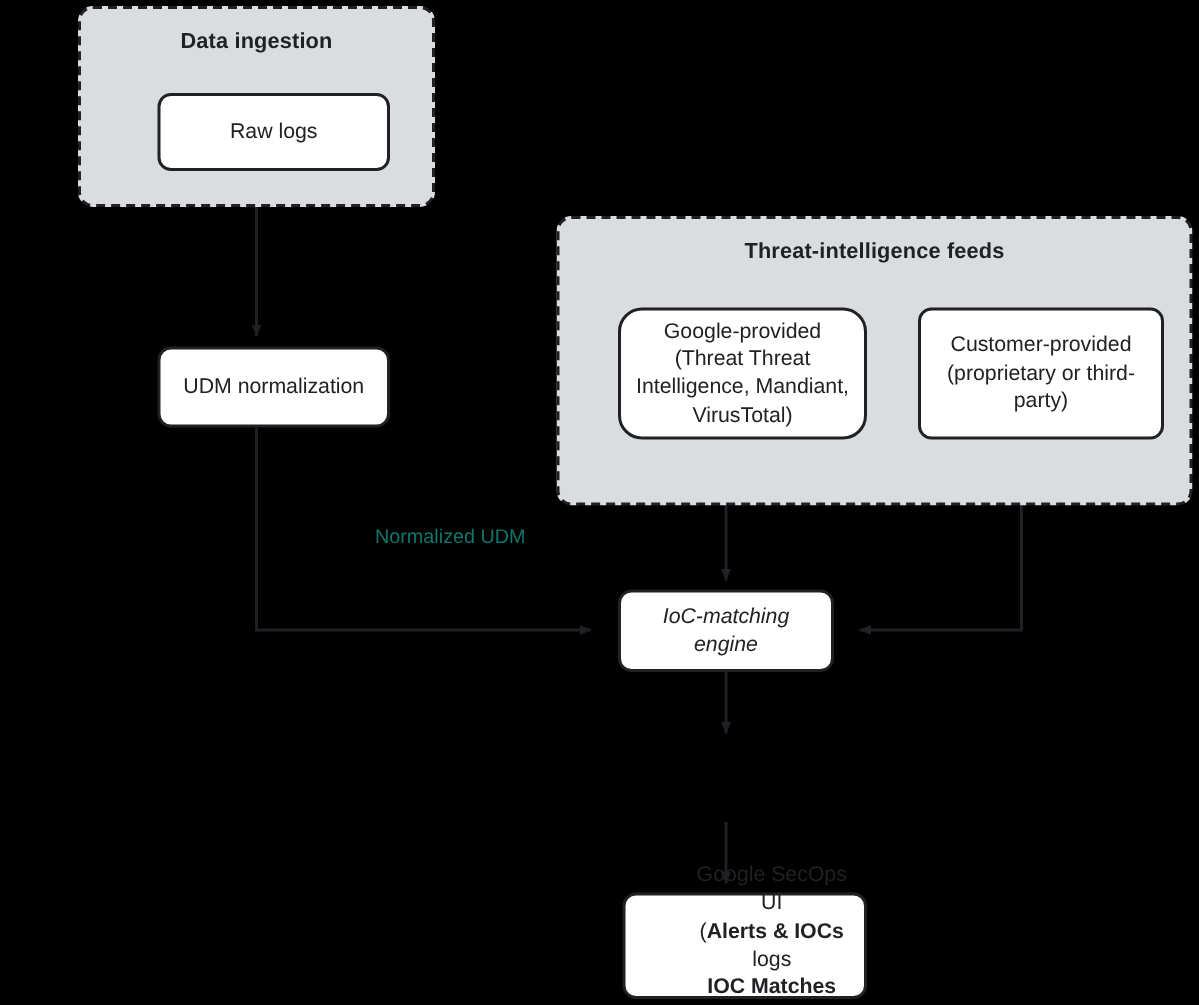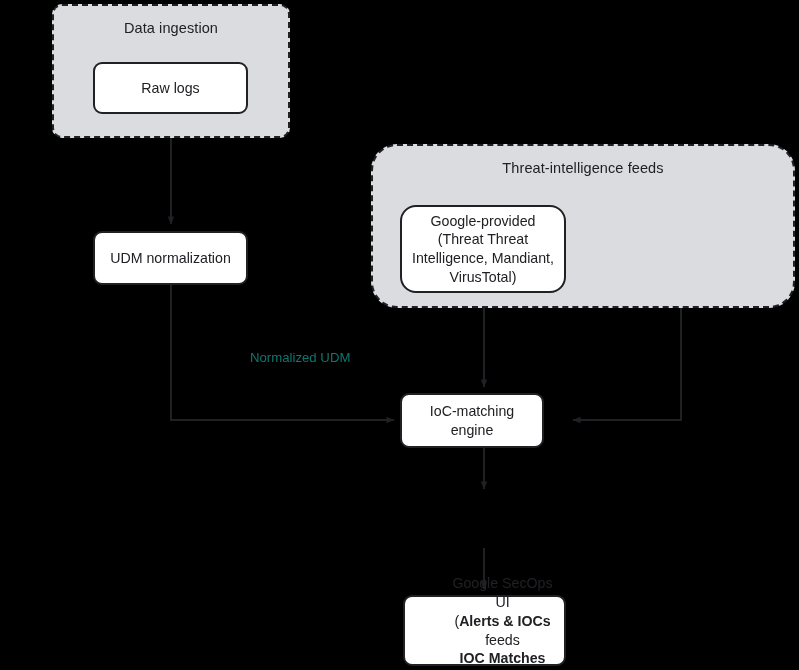--- a/index.html
+++ b/index.html
@@ -23,38 +23,39 @@
     border: 2px dashed #202124;
     border-radius: 10px;
     box-sizing: border-box;
   }
   .group-title {
     position: absolute;
     left: 0;
     right: 0;
     text-align: center;
     font-size: 14.5px;
-    font-weight: normal;
+    font-weight: bold;
     color: #202124;
     letter-spacing: 0.1px;
   }
   .node {
     position: absolute;
     background: #ffffff;
     border: 2.2px solid #202124;
     border-radius: 9px;
     box-sizing: border-box;
     display: flex;
     align-items: center;
     justify-content: center;
     text-align: center;
     color: #202124;
     font-size: 14.2px;
     line-height: 1.32;
     padding: 4px 8px;
+    margin-left: 12px;
   }
   .node span.inner { display: block; width: 100%; }
   .node b { font-weight: bold; text-align: center; }
   .edge-label {
     position: absolute;
     color: #0f766e;
     font-size: 13.2px;
     white-space: nowrap;
   }
   svg.edges {
@@ -100,50 +101,57 @@
 
     <g>
       <path d="M484,548 L484,589" stroke="#202124" stroke-width="2" fill="none" marker-end="url(#arrow)"></path>
     </g>
   </svg>
 
   <div class="group" style="left:52px; top:4px; width:238px; height:134px;">
     <div class="group-title" style="top:14px;">Data ingestion</div>
   </div>
 
-  <div class="group" style="left:371px; top:144px; width:424px; height:164px;border-radius:26px;">
+  <div class="group" style="left:371px; top:144px; width:424px; height:193px;">
     <div class="group-title" style="top:14px;">Threat-intelligence feeds</div>
   </div>
 
   <div class="node" style="left:93px; top:62px; width:155px; height:52px;">
     <span class="inner">Raw logs</span>
   </div>
 
   <div class="node" style="left:93px; top:231px; width:155px; height:54px;">
     <span class="inner">UDM normalization</span>
   </div>
 
   <div class="node" style="left:400px; top:205px; width:166px; height:88px;border-radius:16px;">
     <span class="inner">
       <span>Google-provided</span><br>
       <span>(Threat Threat</span><br>
       <span>Intelligence, Mandiant,</span><br>
       <span>VirusTotal)</span>
     </span>
   </div>
 
+  <div class="node" style="left:600px; top:205px; width:164px; height:88px;">
+    <span class="inner">
+      <span>Customer-provided</span><br>
+      <span>(proprietary or third-</span><br>
+      <span>party)</span>
+    </span>
+  </div>
 
-  <div class="node" style="left:400px; top:393px; width:144px; height:55px;">
+  <div class="node" style="left:400px; top:393px; width:144px; height:55px;font-style:italic;">
     <span class="inner">IoC-matching engine</span>
   </div>
 
 
   <div class="node" style="left:403px; top:595px; width:163px; height:71px;padding-left:44px;">
     <span class="inner">
       <span>Google SecOps UI</span><br>
-      <span>(</span><b>Alerts &amp; IOCs</b><span> feeds</span><br>
+      <span>(</span><b>Alerts &amp; IOCs</b><span> logs</span><br>
       <b>IOC Matches</b><span> tab)</span>
     </span>
   </div>
 
   <div class="edge-label" style="left:250px; top:350px;">Normalized UDM</div>
 
 </div>
 
 </body></html>

